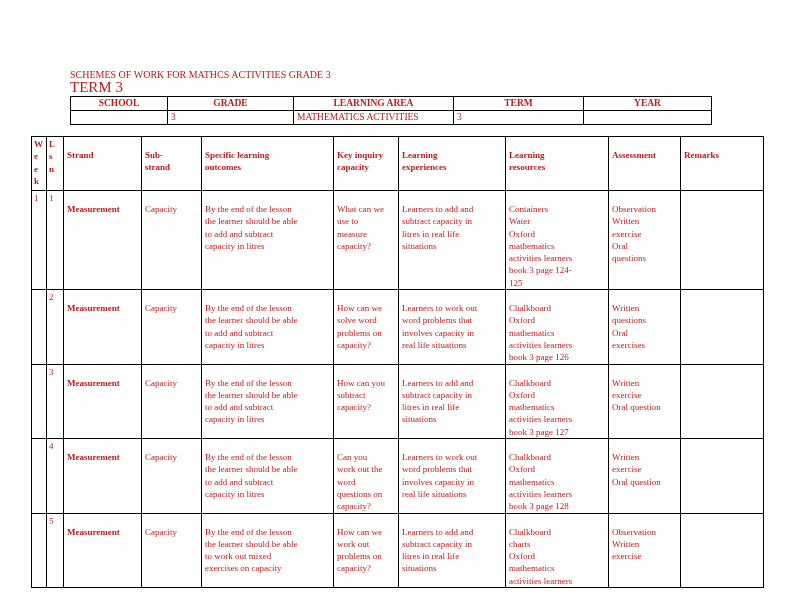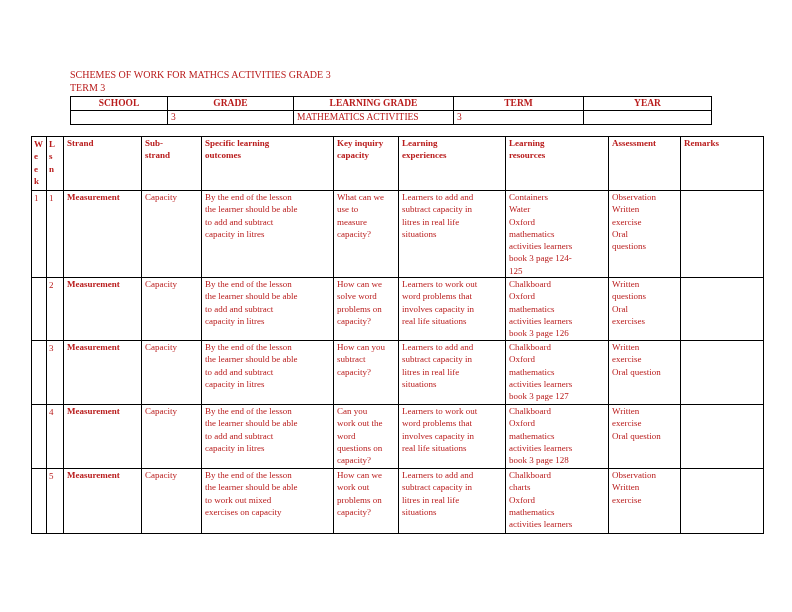--- a/index.html
+++ b/index.html
@@ -6,35 +6,35 @@
   .page {
     position:relative; width:792px; height:612px; background:#ffffff;
     font-family:"Liberation Serif", serif; color:#b91c1c; overflow:hidden;
   }
   .doc-title {
     position:absolute; left:70px; top:68px;
     font-size:10px; line-height:13px; white-space:nowrap;
   }
   .doc-subtitle {
     position:absolute; left:70px; top:81px;
-    font-size:10px; line-height:13px; white-space:nowrap;
+    font-size:15px; line-height:13px; white-space:nowrap;
   }
   table { border-collapse:collapse; table-layout:fixed; }
   td, th { border:1px solid #000; vertical-align:top; text-align:left; }
 
   .info-table { position:absolute; left:70px; top:96px; width:641px; }
   .info-table th, .info-table td {
     font-size:9.5px; line-height:12px; height:13px; padding:0 3px;
     overflow:hidden; white-space:nowrap;
   }
   .info-table th { font-weight:bold;text-align:center; }
 
   .main-table { position:absolute; left:31px; top:136px; width:732px; }
   .main-table th, .main-table td {
-    font-size:9px; line-height:12.3px; padding:0 3px 0 3px;
+    font-size:9px; line-height:12.3px; padding:12px 3px 0 3px;
     white-space:pre-line; overflow:hidden;
   }
   .main-table th { font-weight:bold; }
   .main-table td.narrow, .main-table th.narrow { padding:1px 1px 0 2px; }
   .bold { font-weight:bold; }
 </style>
 </head>
 <body>
 
 <div class="page">
@@ -47,21 +47,21 @@
       <col style="width:97px">
         <col style="width:126px">
         <col style="width:160px">
       <col style="width:130px">
         <col style="width:128px">
     </colgroup>
     <tbody>
         <tr>
       <th>SCHOOL</th>
       <th>GRADE</th>
-      <th>LEARNING GRADE</th>
+      <th>LEARNING AREA</th>
       <th>TERM</th>
       <th>YEAR</th>
     </tr>
     <tr>
       <td></td>
       <td>3</td>
       <td>MATHEMATICS ACTIVITIES</td>
       <td>3</td>
       <td></td>
     </tr>

